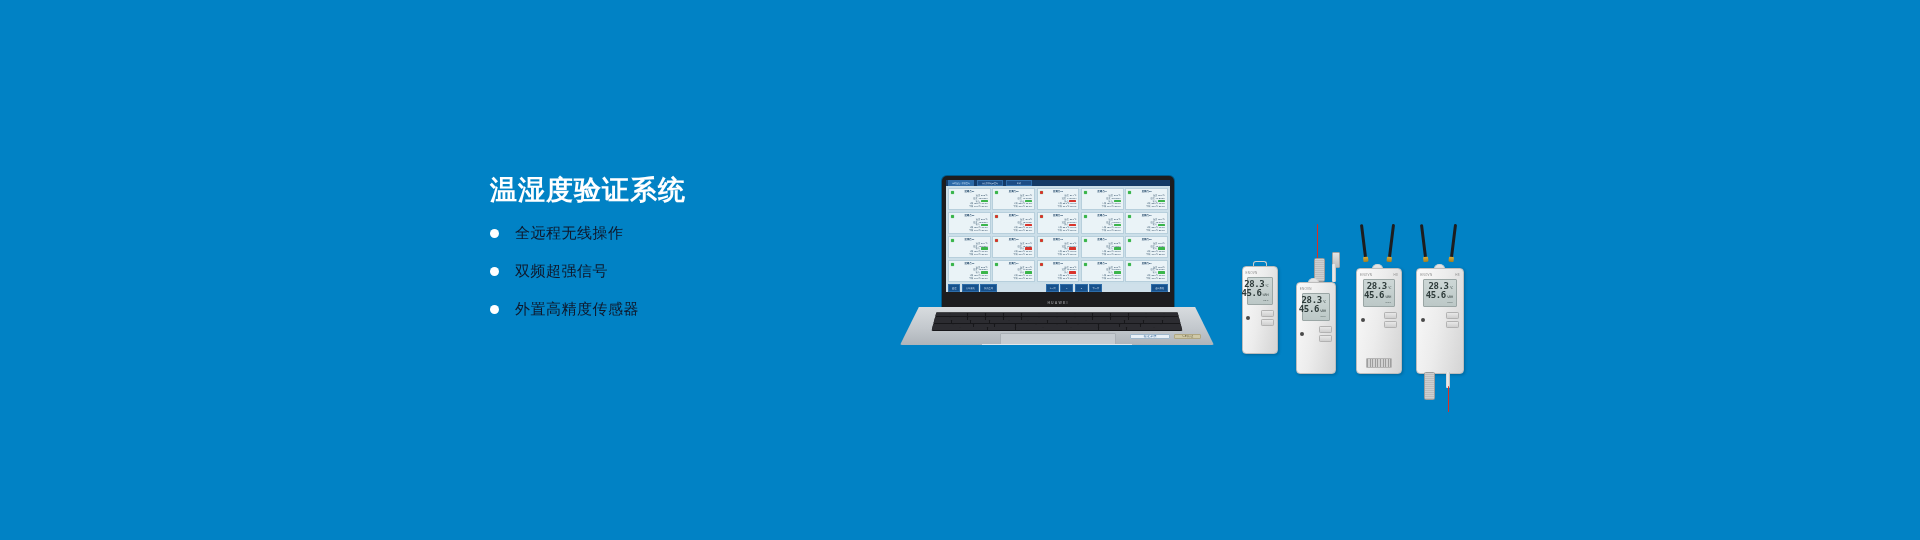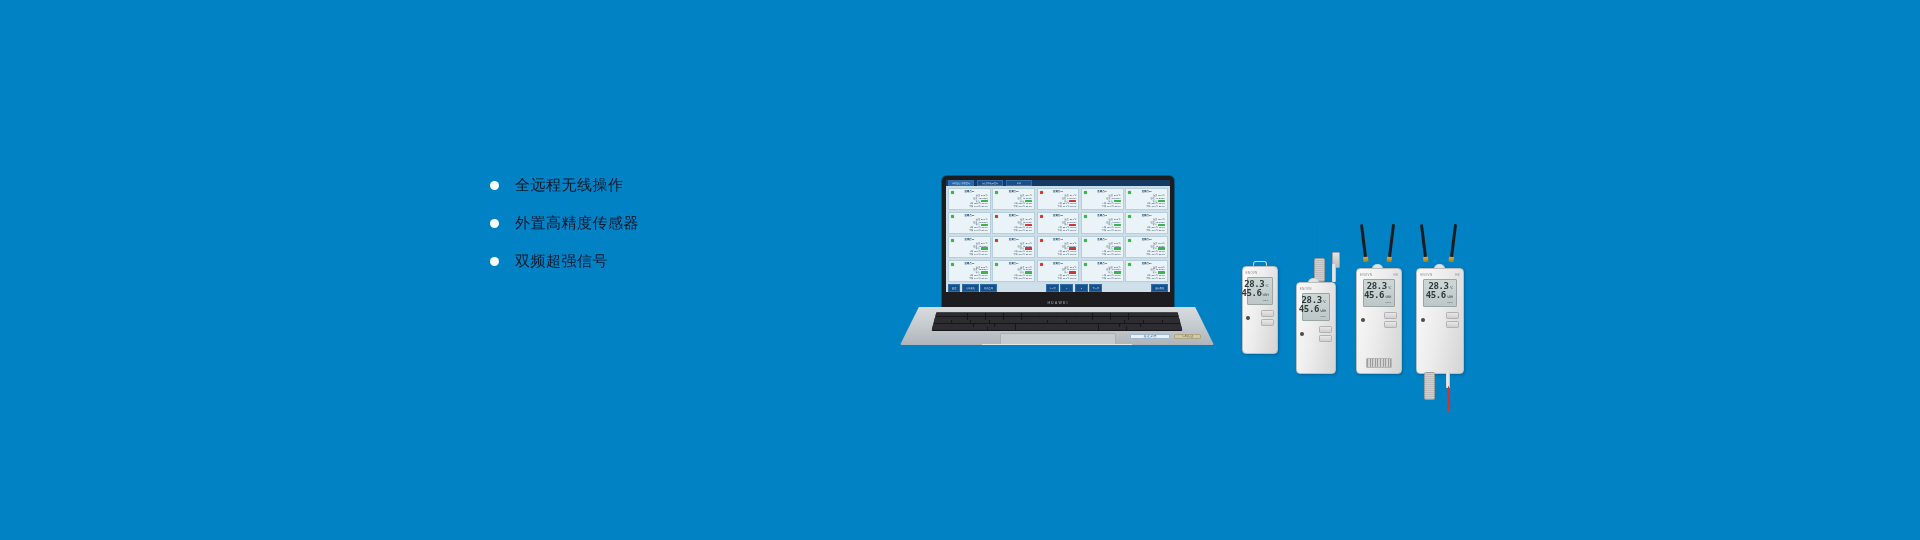--- a/index.html
+++ b/index.html
@@ -199,32 +199,33 @@
     position:absolute;width:6px;height:9px;border-radius:1px;
     background:linear-gradient(180deg,#e4e4e4,#bdbdbd);border:.5px solid #a3a3a3;
   }
 </style>
 </head>
 <body>
 
 <div class="banner">
 
   <div class="copy">
+    <h1 class="headline">温湿度验证系统</h1>
     <ul class="bullets">
       <li class="bullet">
         <span class="dot"></span>
         <span class="bullet-label">全远程无线操作</span>
       </li>
       <li class="bullet">
         <span class="dot"></span>
-        <span class="bullet-label">外置高精度传感器</span>
+        <span class="bullet-label">双频超强信号</span>
       </li>
       <li class="bullet">
         <span class="dot"></span>
-        <span class="bullet-label">双频超强信号</span>
+        <span class="bullet-label">外置高精度传感器</span>
       </li>
     </ul>
   </div>
 
   <div class="laptop">
 
     <div class="lid">
       <div class="screen">
 
         <div class="scr-topbar">

